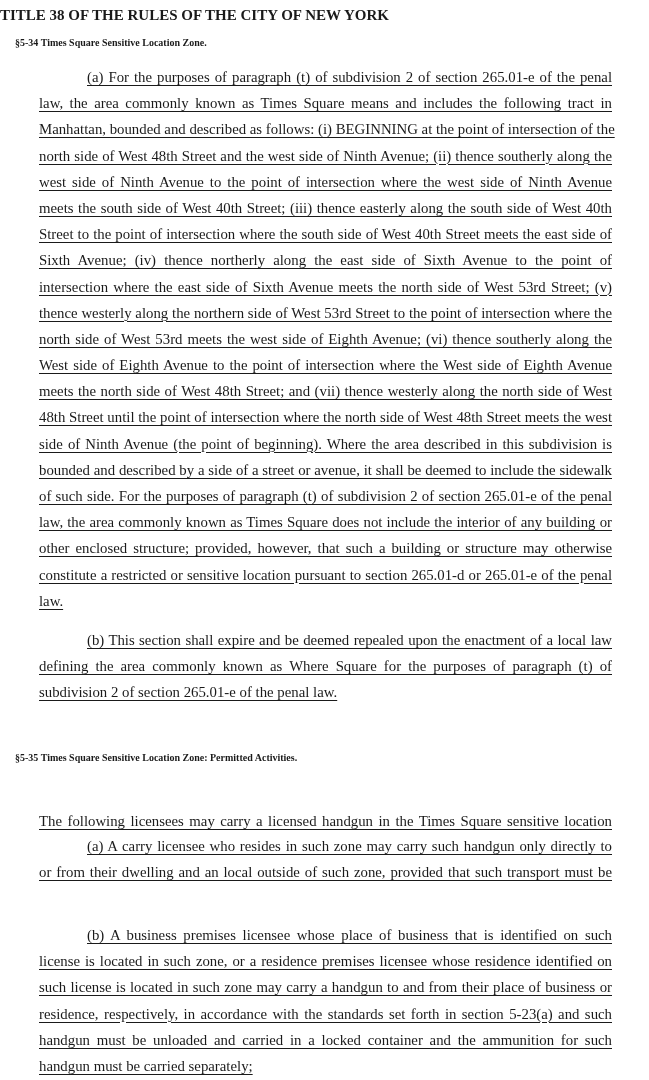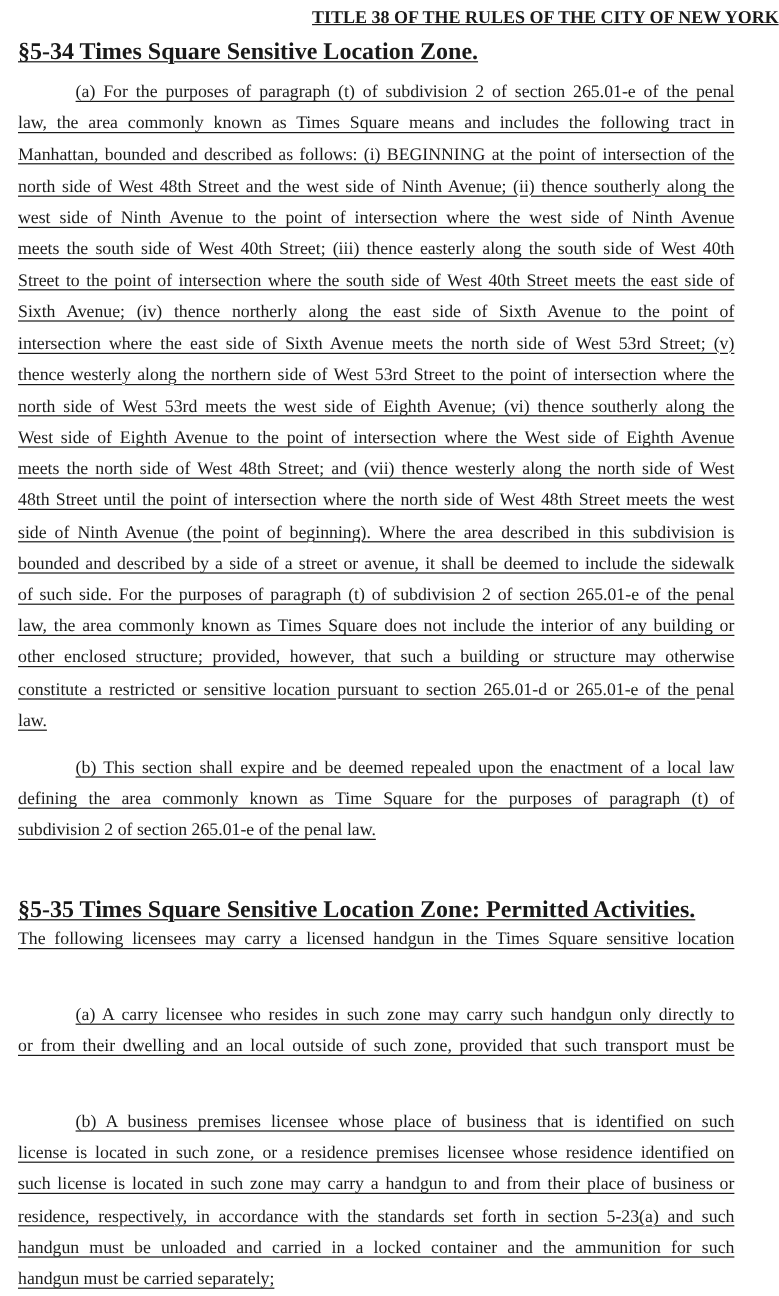--- a/index.html
+++ b/index.html
@@ -3,51 +3,50 @@
 <meta charset="utf-8">
 <style>
   html, body { margin: 0; padding: 0; background: #ffffff; }
   body {
     width: 649px; height: 1080px; overflow: hidden; position: relative;
     font-family: "Liberation Serif", "DejaVu Serif", serif;
     color: #1a1a1a;
   }
   .page-title {
     position: absolute; left: 0; top: 5px; width: 649px;
-    text-align: right; font-weight: bold; font-size: 15px; line-height: 20px;
+    text-align: left; font-weight: bold; font-size: 15px; line-height: 20px;
     color: #1a1a1a;
-    text-decoration: underline;
   }
   .heading {
-    position: absolute; left: 15px; font-weight: bold; font-size: 20px;
-    line-height: 20px; text-decoration: underline; text-underline-offset: 2px;
+    position: absolute; left: 15px; font-weight: bold; font-size: 10px;
+    line-height: 20px; text-underline-offset: 2px;
     text-decoration-thickness: 1px;
   }
   .para {
     position: absolute; left: 15px; width: 597px;
     font-size: 14.8px; line-height: 26.2px; text-align: justify;
   }
   .para .line {
     display: block; height: 26.2px; white-space: nowrap;
     text-align: justify; text-align-last: justify;
-    text-decoration: underline; text-underline-offset: 3px; text-decoration-thickness: 1px;
+    text-decoration: underline; text-underline-offset: 3px; text-decoration-thickness: 1px; margin-left: 24px;
   }
   .para .line.last { text-align-last: left; display: inline-block; }
   .para .line.indent { padding-left: 48px; }
 </style>
 </head>
 <body>
 
 <div class="page-title">TITLE 38 OF THE RULES OF THE CITY OF NEW YORK</div>
 
 <div class="heading" style="top:33px">§5-34 Times Square Sensitive Location Zone.</div>
 
 <div class="para" style="top:64px"><span class="line indent">(a)   For the purposes of paragraph (t) of subdivision 2 of section 265.01-e of the penal</span><span class="line">law, the area commonly known as Times Square means and includes the following tract in</span><span class="line">Manhattan, bounded and described as follows: (i) BEGINNING at the point of intersection of the</span><span class="line">north side of West 48th Street and the west side of Ninth Avenue; (ii) thence southerly along the</span><span class="line">west side of Ninth Avenue to the point of intersection where the west side of Ninth Avenue</span><span class="line">meets the  south side of West 40th Street; (iii) thence easterly along the south side of West 40th</span><span class="line">Street to the point of intersection where the south side of West 40th Street meets the east side of</span><span class="line">Sixth Avenue; (iv) thence northerly along the east side of Sixth Avenue to the point of</span><span class="line">intersection where the east side of Sixth Avenue meets the north side of West 53rd Street; (v)</span><span class="line">thence westerly along the northern side of West 53rd Street to the point of intersection where the</span><span class="line">north side of West 53rd meets the west side of Eighth Avenue; (vi) thence southerly along the</span><span class="line">West side of Eighth Avenue to the point of intersection where the West side of Eighth Avenue</span><span class="line">meets the north side of West 48th Street; and (vii) thence westerly along the north side of West</span><span class="line">48th Street until the point of intersection where the north side of West 48th Street meets the west</span><span class="line">side of Ninth Avenue (the point of beginning).  Where the area described in this subdivision is</span><span class="line">bounded and described by a side of a street or avenue, it shall be deemed to include the sidewalk</span><span class="line">of such side.  For the purposes of paragraph (t) of subdivision 2 of section 265.01-e of the penal</span><span class="line">law, the area commonly known as Times Square does not include the interior of any building or</span><span class="line">other enclosed structure; provided, however, that such a building or structure may otherwise</span><span class="line">constitute a restricted or sensitive location pursuant to section 265.01-d or 265.01-e of the penal</span><span class="line last">law.</span></div>
 
-<div class="para" style="top:627px"><span class="line indent">(b)   This section shall expire and be deemed repealed upon the enactment of a local law</span><span class="line">defining the area commonly known as Time Square for the purposes of paragraph (t) of</span><span class="line last">subdivision 2 of section 265.01-e of the penal law.</span></div>
+<div class="para" style="top:627px"><span class="line indent">(b)   This section shall expire and be deemed repealed upon the enactment of a local law</span><span class="line">defining the area commonly known as Where Square for the purposes of paragraph (t) of</span><span class="line last">subdivision 2 of section 265.01-e of the penal law.</span></div>
 
 <div class="heading" style="top:748px">§5-35 Times Square Sensitive Location Zone: Permitted Activities.</div>
 
-<div class="para" style="top:770px"><span class="line">The following licensees may carry a licensed handgun in the Times Square sensitive location</span></div>
+<div class="para" style="top:808px"><span class="line">The following licensees may carry a licensed handgun in the Times Square sensitive location</span></div>
 
 <div class="para" style="top:833px"><span class="line indent">(a)   A carry licensee who resides in such zone may carry such handgun only directly to</span><span class="line">or from their dwelling and an local outside of such zone, provided that such transport must be</span></div>
 
 <div class="para" style="top:922px"><span class="line indent">(b)   A business premises licensee whose place of business that is identified on such</span><span class="line">license is located in such zone, or a residence premises licensee whose residence identified on</span><span class="line">such license is located in such zone may carry a handgun to and from their place of business or</span><span class="line">residence, respectively, in accordance with the standards set forth in section 5-23(a) and such</span><span class="line">handgun must be unloaded and carried in a locked container and the ammunition for such</span><span class="line last">handgun must be carried separately;</span></div>
 
 </body></html>

